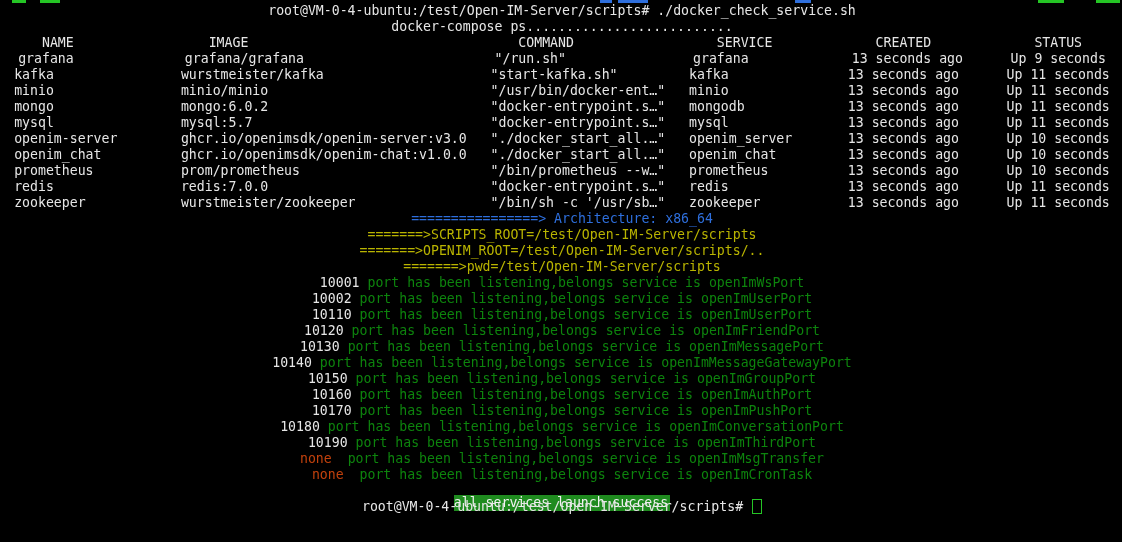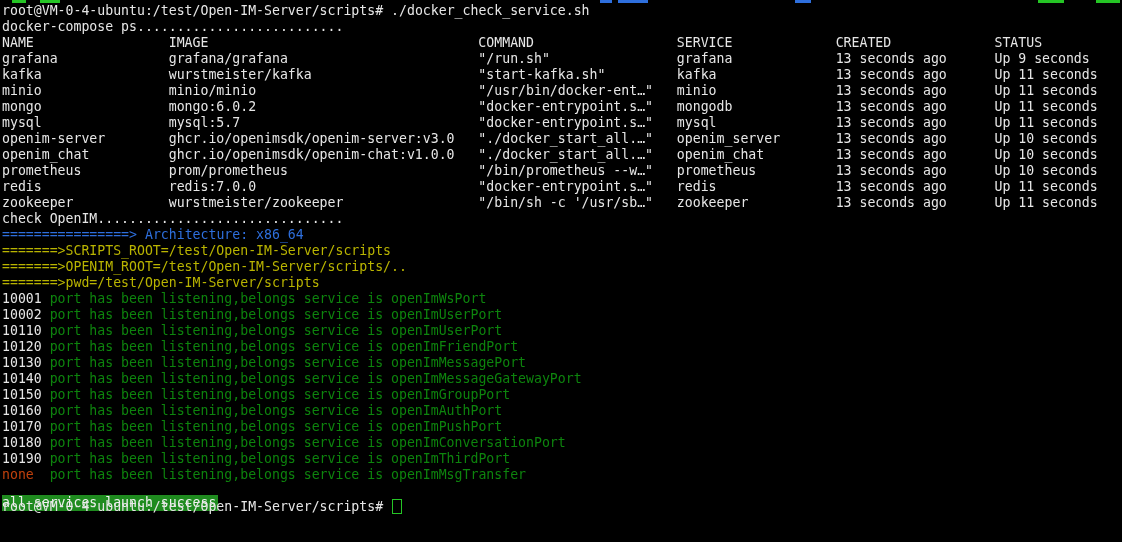--- a/index.html
+++ b/index.html
@@ -8,20 +8,21 @@
     width:1122px;height:542px;
     background:#000;
     overflow:hidden;
     font-family:"DejaVu Sans Mono","Liberation Mono",monospace;
     font-size:13.2px;
     line-height:16px;
     color:#e6e6e6;
     padding-top:3px;
     box-sizing:border-box;
     cursor:text;
+    text-align:center;
   }
   .line{white-space:pre;height:16px;padding-left:2px;}
   .white{color:#e6e6e6;}
   .green{color:#0d840d;}
   .blue{color:#2e6fdd;}
   .yellow{color:#b9b400;}
   .olive{color:#c2410c;}
   .success{background:#1f8b1f;color:#f2f2f2;display:inline-block;padding:0 2px 0 0;margin-top:12px;}
   .cursor{
     display:inline-block;width:8px;height:13px;
@@ -58,40 +59,40 @@
         <div class="line white">mongo                mongo:6.0.2                            "docker-entrypoint.s…"   mongodb             13 seconds ago      Up 11 seconds</div>
         <div class="line white">mysql                mysql:5.7                              "docker-entrypoint.s…"   mysql               13 seconds ago      Up 11 seconds</div>
         <div class="line white">openim-server        ghcr.io/openimsdk/openim-server:v3.0   "./docker_start_all.…"   openim_server       13 seconds ago      Up 10 seconds</div>
         <div class="line white">openim_chat          ghcr.io/openimsdk/openim-chat:v1.0.0   "./docker_start_all.…"   openim_chat         13 seconds ago      Up 10 seconds</div>
         <div class="line white">prometheus           prom/prometheus                        "/bin/prometheus --w…"   prometheus          13 seconds ago      Up 10 seconds</div>
         <div class="line white">redis                redis:7.0.0                            "docker-entrypoint.s…"   redis               13 seconds ago      Up 11 seconds</div>
         <div class="line white">zookeeper            wurstmeister/zookeeper                 "/bin/sh -c '/usr/sb…"   zookeeper           13 seconds ago      Up 11 seconds</div>
       </div>
   </div>
 
-  <div class="line white">check OpenIM...............................</div>
 
   <div class="line"><span class="blue">================&gt;</span><span class="blue"> </span><span class="blue">Architecture: x86_64</span></div>
 
   <div class="line yellow">=======&gt;SCRIPTS_ROOT=/test/Open-IM-Server/scripts</div>
   <div class="line yellow">=======&gt;OPENIM_ROOT=/test/Open-IM-Server/scripts/..</div>
   <div class="line yellow">=======&gt;pwd=/test/Open-IM-Server/scripts</div>
 
   <div id="port-lines">
       <div class="line"><span class="white">10001 </span><span class="green">port has been listening,belongs service is </span><span class="green">openImWsPort</span></div>
       <div class="line"><span class="white">10002 </span><span class="green">port has been listening,belongs service is </span><span class="green">openImUserPort</span></div>
       <div class="line"><span class="white">10110 </span><span class="green">port has been listening,belongs service is </span><span class="green">openImUserPort</span></div>
       <div class="line"><span class="white">10120 </span><span class="green">port has been listening,belongs service is </span><span class="green">openImFriendPort</span></div>
       <div class="line"><span class="white">10130 </span><span class="green">port has been listening,belongs service is </span><span class="green">openImMessagePort</span></div>
       <div class="line"><span class="white">10140 </span><span class="green">port has been listening,belongs service is </span><span class="green">openImMessageGatewayPort</span></div>
       <div class="line"><span class="white">10150 </span><span class="green">port has been listening,belongs service is </span><span class="green">openImGroupPort</span></div>
       <div class="line"><span class="white">10160 </span><span class="green">port has been listening,belongs service is </span><span class="green">openImAuthPort</span></div>
       <div class="line"><span class="white">10170 </span><span class="green">port has been listening,belongs service is </span><span class="green">openImPushPort</span></div>
       <div class="line"><span class="white">10180 </span><span class="green">port has been listening,belongs service is </span><span class="green">openImConversationPort</span></div>
       <div class="line"><span class="white">10190 </span><span class="green">port has been listening,belongs service is </span><span class="green">openImThirdPort</span></div>
       <div class="line"><span class="olive">none  </span><span class="green">port has been listening,belongs service is </span><span class="green">openImMsgTransfer</span></div>
+      <div class="line"><span class="olive">none  </span><span class="green">port has been listening,belongs service is </span><span class="green">openImCronTask</span></div>
     </div>
 
   <div class="line"><span class="success">all services launch success</span></div>
 
   <div class="line"><span class="white">root@VM-0-4-ubuntu:/test/Open-IM-Server/scripts#</span><span> </span><span class="cursor"></span></div>
 
 </div>
 
 </body></html>

